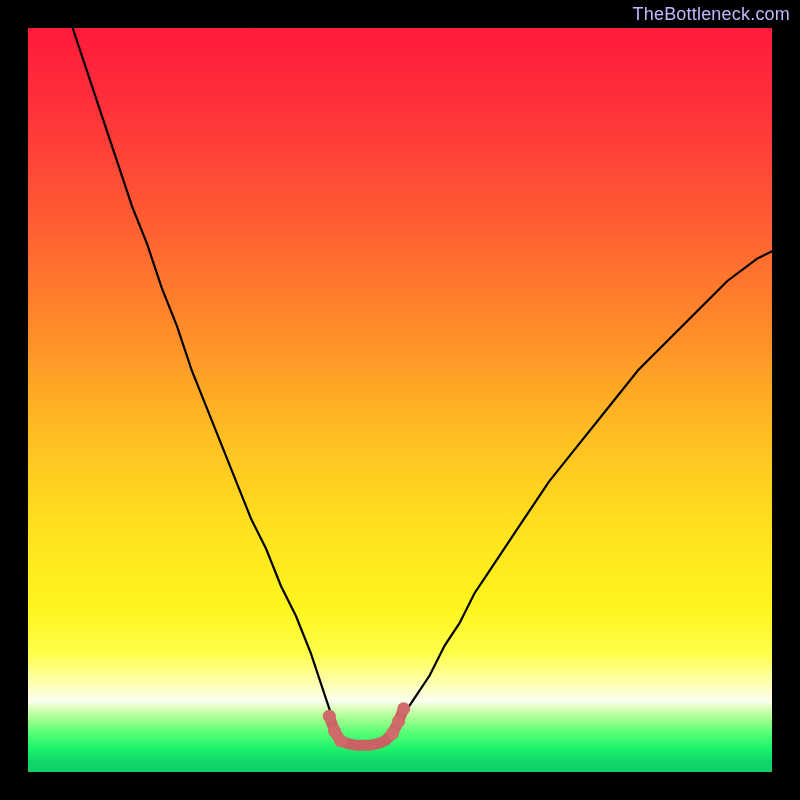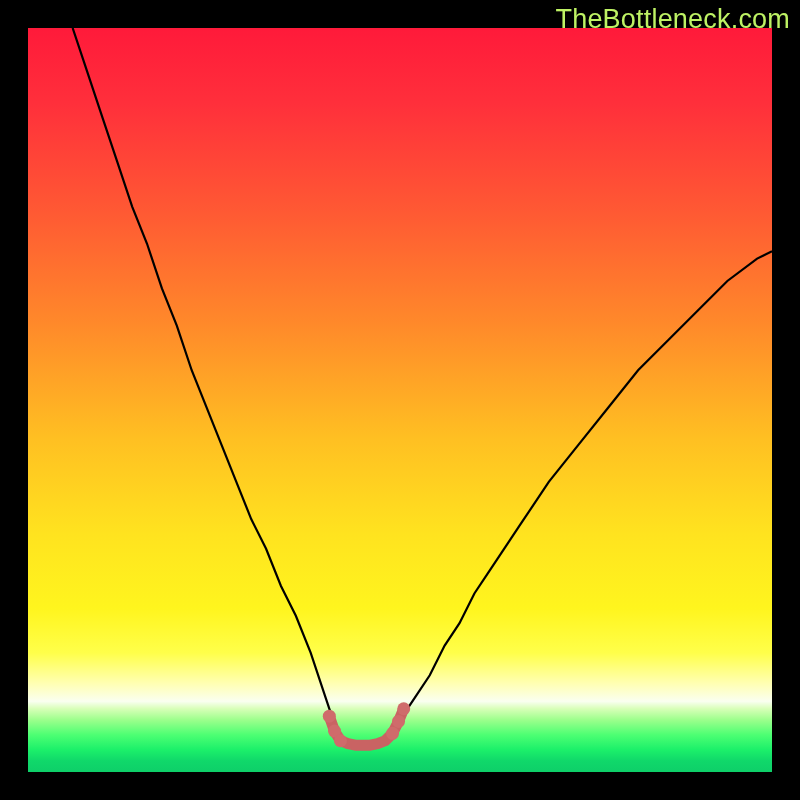--- a/index.html
+++ b/index.html
@@ -22,22 +22,22 @@
     left: 28px;
     top: 28px;
     width: 744px;
     height: 744px;
     overflow: hidden;
   }
   .watermark {
     position: absolute;
     top: 4px;
     right: 10px;
-    color: #bef264;
-    font-size: 27px;
+    color: #c4b5fd;
+    font-size: 18px;
     letter-spacing: 0.2px;
     font-weight: 400;
     user-select: none;
   }
 </style>
 </head>
 <body>
 
 <div class="frame">
   <div class="watermark">TheBottleneck.com</div>

